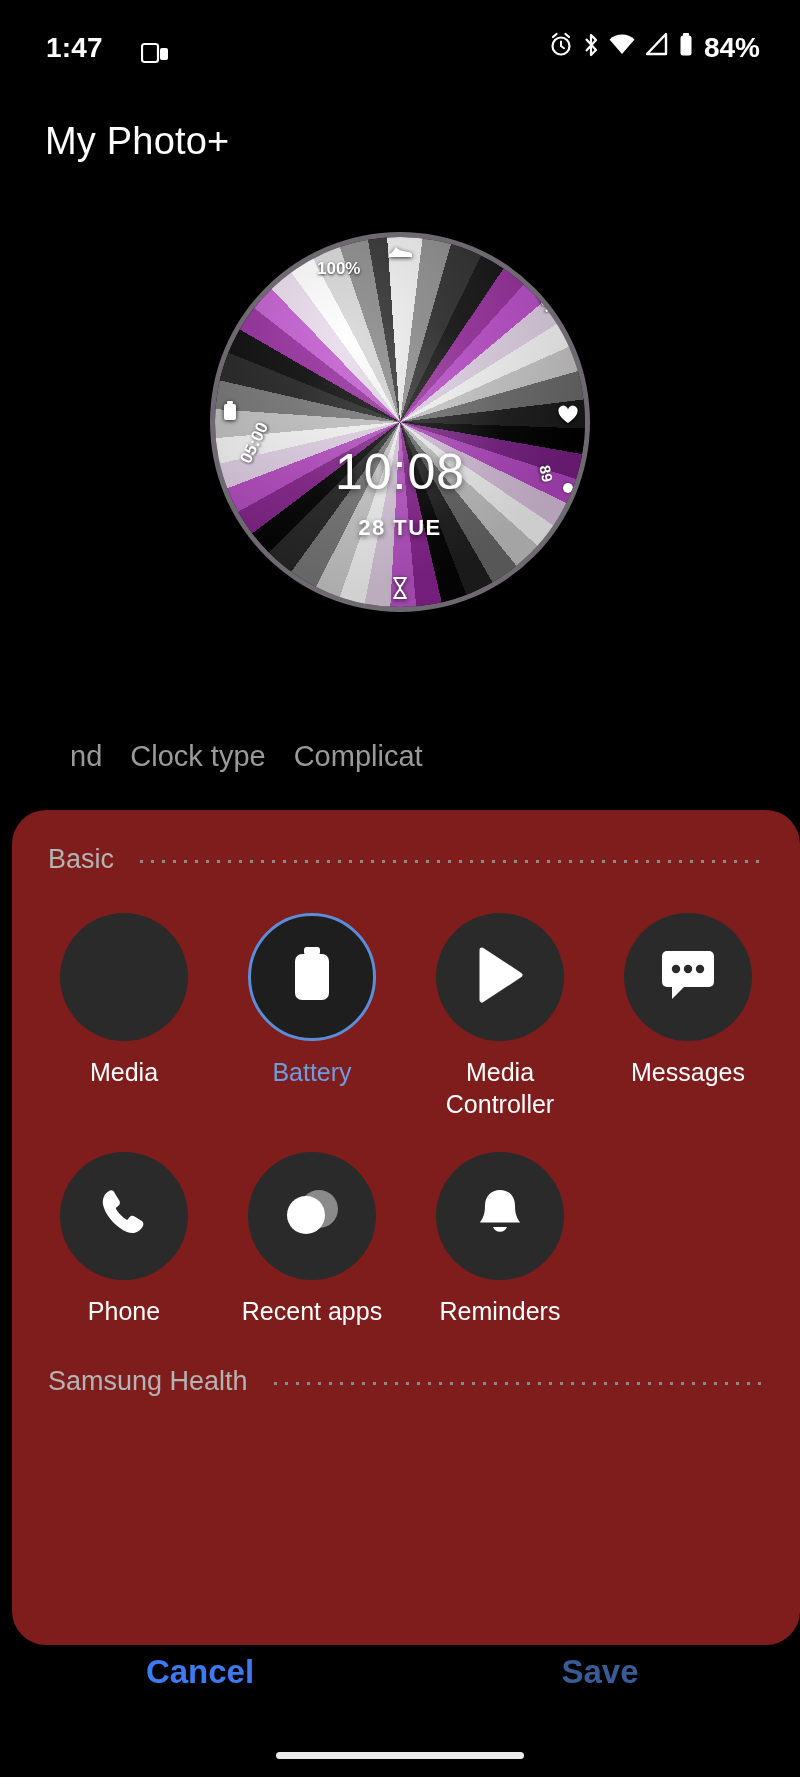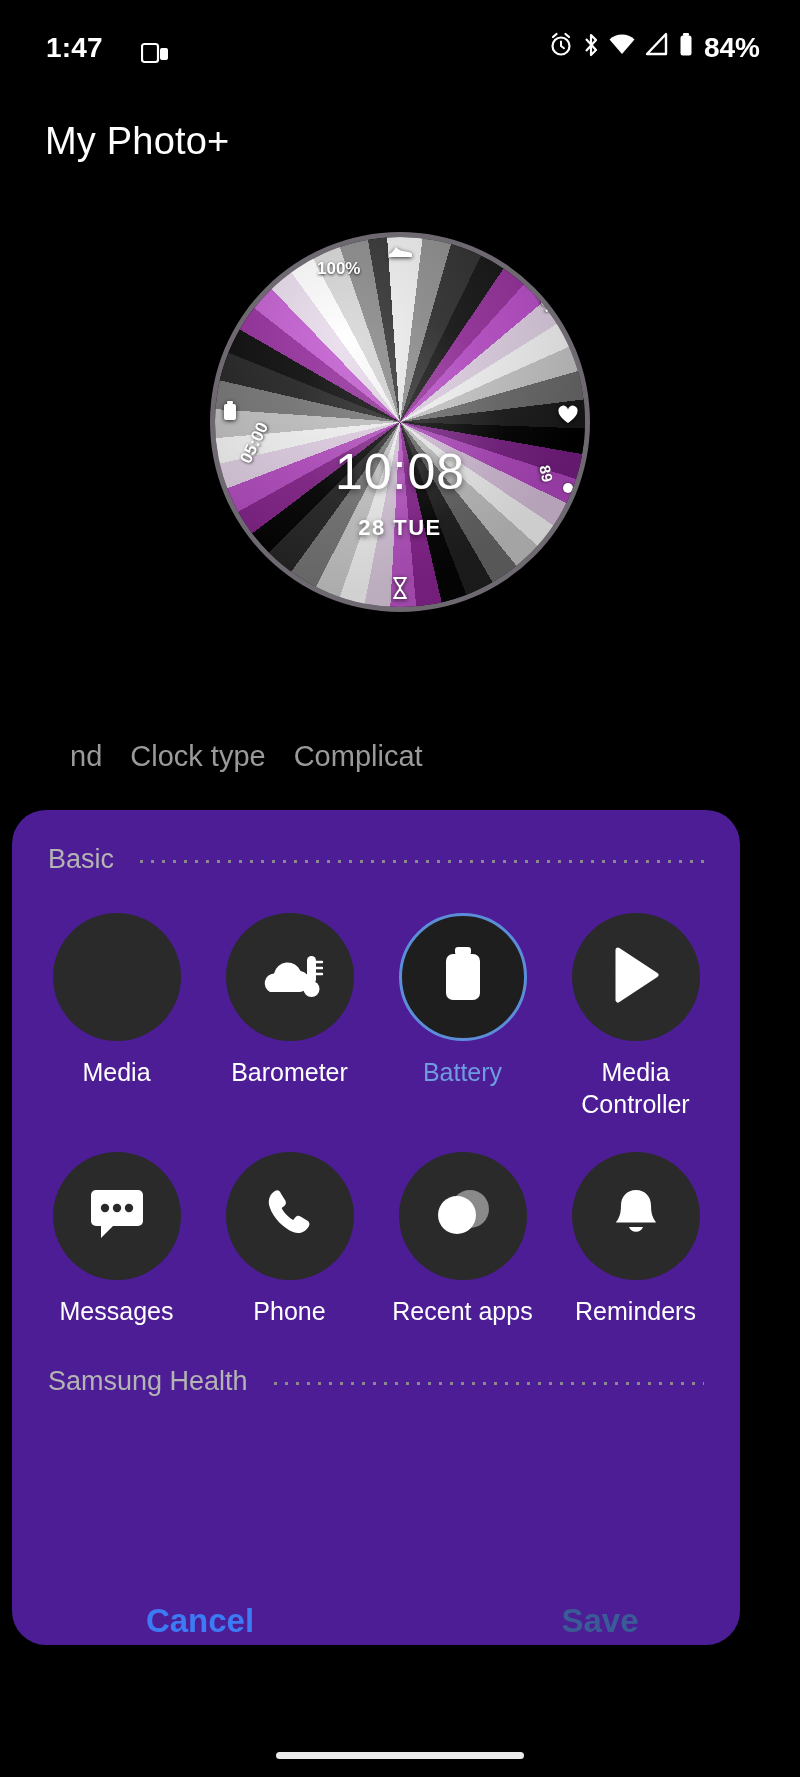--- a/index.html
+++ b/index.html
@@ -108,22 +108,22 @@
   }
   .tab.partial-left { margin-left:44px; }
   .tab.selected {
     color:#fff; font-weight:700;
     border:2px solid #fff; border-radius:40px;
     padding:14px 30px; margin:0 12px;
   }
 
   
   .panel {
-    position:absolute; top:810px; left:12px; width:728px; height:835px;
-    background:#4c1d95; border-radius:34px;
+    position:absolute; top:810px; left:12px; width:788px; height:835px;
+    background:#7f1d1d; border-radius:34px;
     overflow:hidden;
   }
   .section-head{
     display:flex; align-items:center; gap:22px;
     padding:34px 36px 6px 36px;
   }
   .section-title{ color:#b4b4b4; font-size:27px; font-weight:400; white-space:nowrap; }
   .dotline{
     flex:1; height:3px;
     background-image:radial-gradient(circle, #8a8a8a 1.5px, transparent 1.6px);
@@ -147,21 +147,21 @@
   .cell.selected .circ{ border-color:#5b8dd9; background:#1e1e1e; }
   .cell-label{
     margin-top:16px; color:#fff; font-size:25px; font-weight:400;
     text-align:center; line-height:1.26; max-width:180px;
   }
   .cell.selected .cell-label{ color:#6f9ce0; }
   .section-head.bottom{ padding-top:22px; }
 
   
   .footer{
-    position:absolute; top:1576px; left:0; width:800px; height:90px;
+    position:absolute; top:1627px; left:0; width:800px; height:90px;
     display:flex; align-items:center;
   }
   .foot-btn{
     flex:1; text-align:center; font-size:33px; font-weight:700;
   }
   .foot-btn.cancel{ color:#3d7bf5; }
   .foot-btn.save{ color:#3a5c96; }
   .home-ind{
     position:absolute; bottom:18px; left:50%; transform:translateX(-50%);
     width:248px; height:7px; border-radius:4px; background:#eaeaea;
@@ -276,33 +276,20 @@
       <span class="dotline"></span>
     </div>
 
     <div class="grid">
 
       <div class="cell">
         <div class="circ"></div>
         <div class="cell-label">Media</div>
       </div>
 
-      <div class="cell">
-        <div class="circ">
-          <span>
-            <svg width="66" height="54" viewBox="0 0 66 54">
-              <path d="M13 44h30a10.5 10.5 0 0 0 .6-20.9A14 14 0 0 0 17 25.5 9.8 9.8 0 0 0 13 44z" fill="#fff"></path>
-              <rect x="50" y="8" width="9" height="28" rx="4.5" fill="#fff"></rect>
-              <circle cx="54.5" cy="41" r="8" fill="#fff"></circle>
-              <path d="M59 14h6M59 20h6M59 26h6" stroke="#fff" stroke-width="2.6" stroke-linecap="round"></path>
-            </svg>
-          </span>
-        </div>
-        <div class="cell-label">Barometer</div>
-      </div>
 
       <div class="cell selected">
         <div class="circ">
           <span>
             <svg width="44" height="58" viewBox="0 0 44 58">
               <rect x="14" y="1" width="16" height="8" rx="3" fill="#fff"></rect>
               <rect x="5" y="8" width="34" height="46" rx="7" fill="#fff"></rect>
             </svg>
           </span>
         </div>

